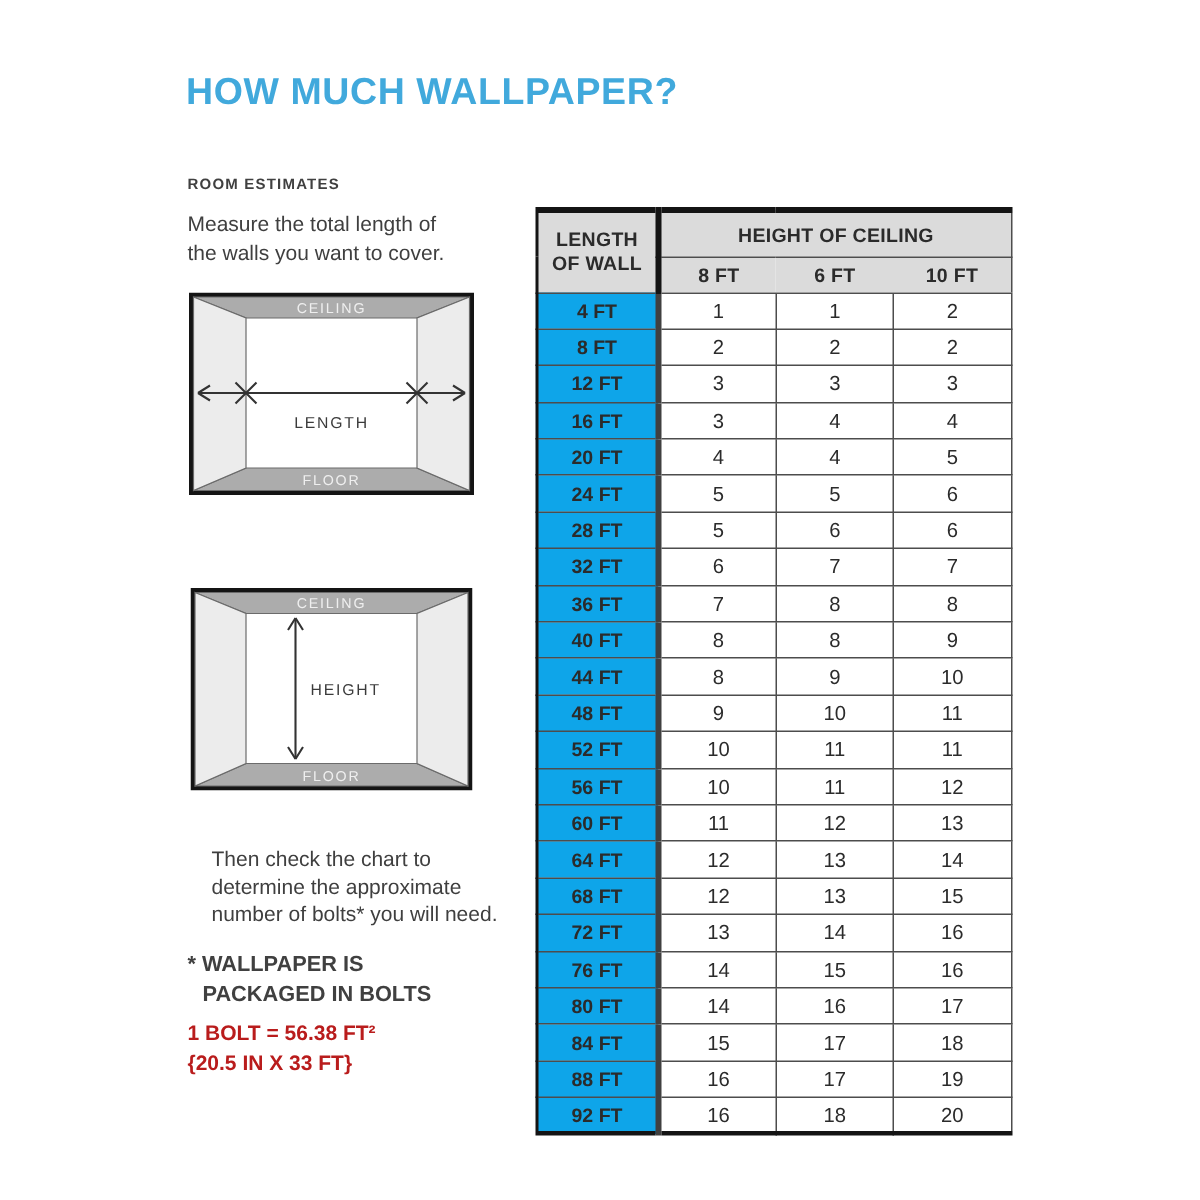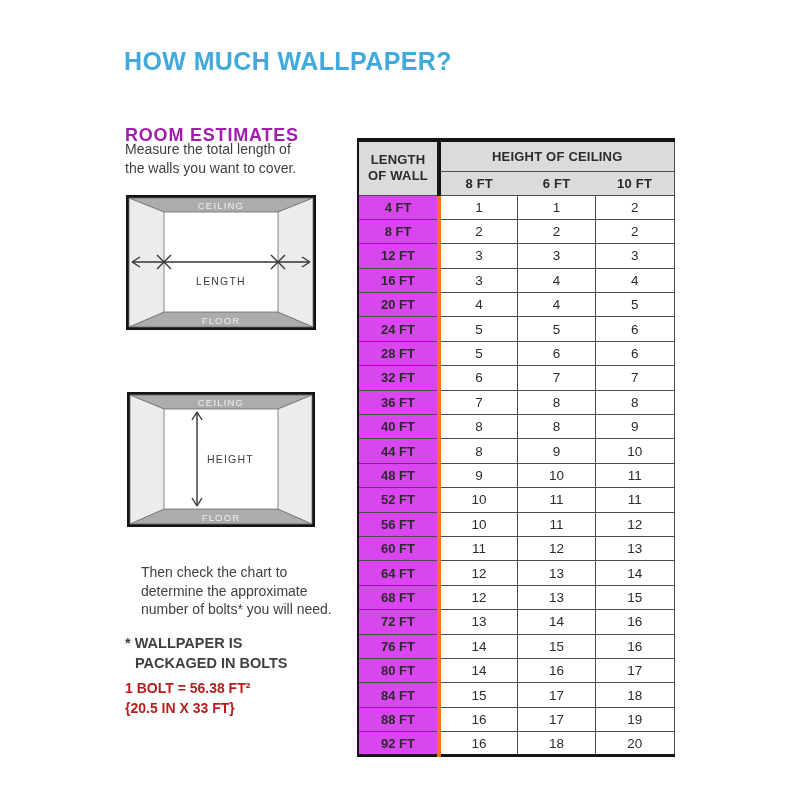--- a/index.html
+++ b/index.html
@@ -1,40 +1,40 @@
 <!DOCTYPE html>
 <html><head>
 <meta charset="utf-8">
 <style>
   html,body{margin:0;padding:0;background:#fff;}
   .page{position:relative;width:696px;height:800px;background:#ffffff;overflow:hidden;
         font-family:"Liberation Sans",sans-serif;}
   .abs{position:absolute;}
   .page-title{left:124px;top:30px;font-size:25px;font-weight:bold;color:#41A9DC;letter-spacing:.4px;}
-  .section-heading{font-size:18px;font-weight:bold;color:#a21caf;letter-spacing:.8px;}
+  .section-heading{font-size:10px;font-weight:bold;color:#404040;letter-spacing:.8px;}
   .body-text{font-size:14px;line-height:18.5px;color:#3f3f3f;white-space:pre-line;}
   .bold-note{font-size:14.5px;line-height:20px;font-weight:bold;color:#404040;
              white-space:pre-line;padding-left:10px;text-indent:-10px;}
   .bolt-line{font-size:14px;line-height:19.5px;font-weight:bold;color:#b91c1c;}
   .table-heading{left:357px;top:111px;width:316px;text-align:center;
                  font-size:12.5px;font-weight:bold;color:#41A9DC;letter-spacing:.3px;}
   
   .table-wrap{left:357px;top:138px;}
   table.bolts{border-collapse:collapse;table-layout:fixed;width:316px;color:#2b2b2b;
               border-top:4px solid #141414;border-left:2.5px solid #141414;
               border-right:1.5px solid #4d4d4d;border-bottom:3px solid #141414;}
   table.bolts th,table.bolts td{border:1.5px solid #4d4d4d;padding:0;vertical-align:middle;text-align:center;}
   table.bolts thead th{background:#DBDBDB;font-size:13px;font-weight:bold;letter-spacing:.2px;}
   th.corner{white-space:pre-line;line-height:1.25;font-size:13.5px;border-right:4px solid #141414 !important;}
   tr.group-row{height:31px;}
   tr.sub-row{height:24px;}
   tr.sub-row th{border-left:none;border-right:none;}
   table.bolts tbody tr{height:24.4px;}
-  table.bolts tbody th{background:#d946ef;font-size:13px;font-weight:bold;
-                       border-right:4px solid #f97316;}
+  table.bolts tbody th{background:#0ea5e9;font-size:13px;font-weight:bold;
+                       border-right:4px solid #404040;}
   table.bolts tbody td{background:#fff;font-size:13.5px;font-weight:normal;}
   
   .diag-band-label{fill:#EFEFEF;font-size:9.5px;letter-spacing:1.2px;font-family:"Liberation Sans",sans-serif;}
   .diag-measure-label{fill:#3b3b3b;font-size:10.5px;letter-spacing:1.2px;font-family:"Liberation Sans",sans-serif;}
 </style>
 </head>
 <body>
 
 <div class="page">
 

